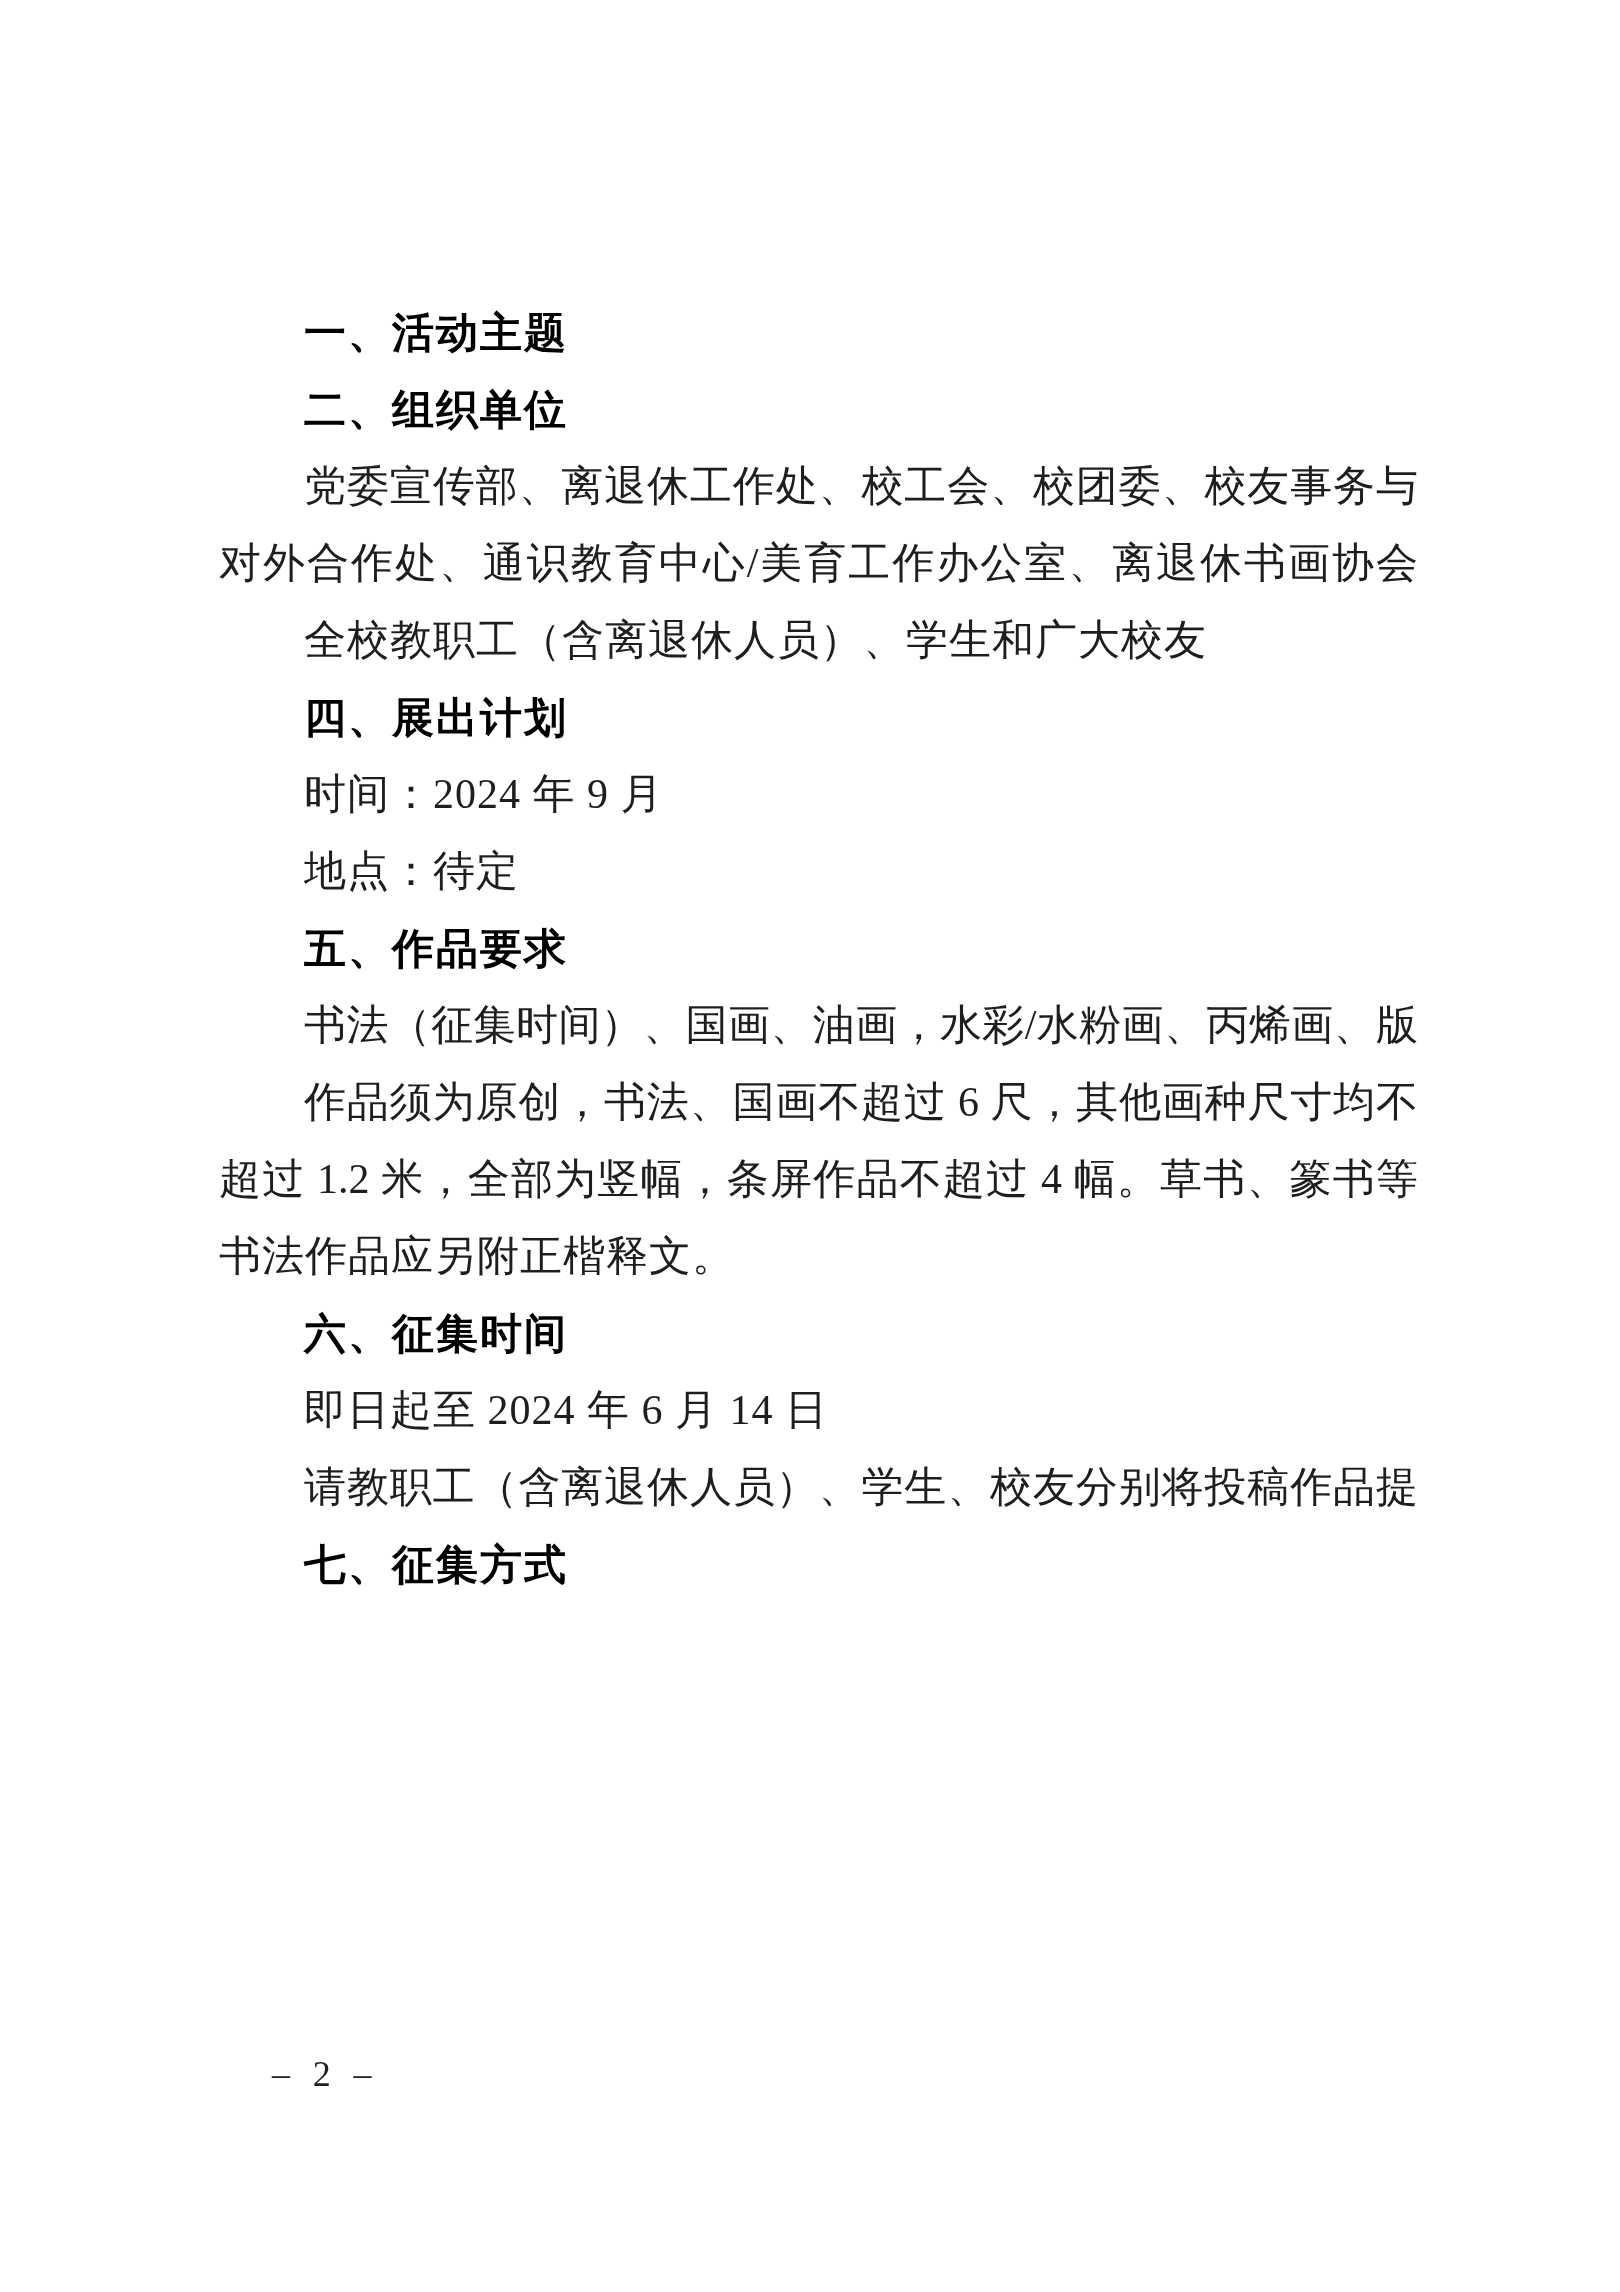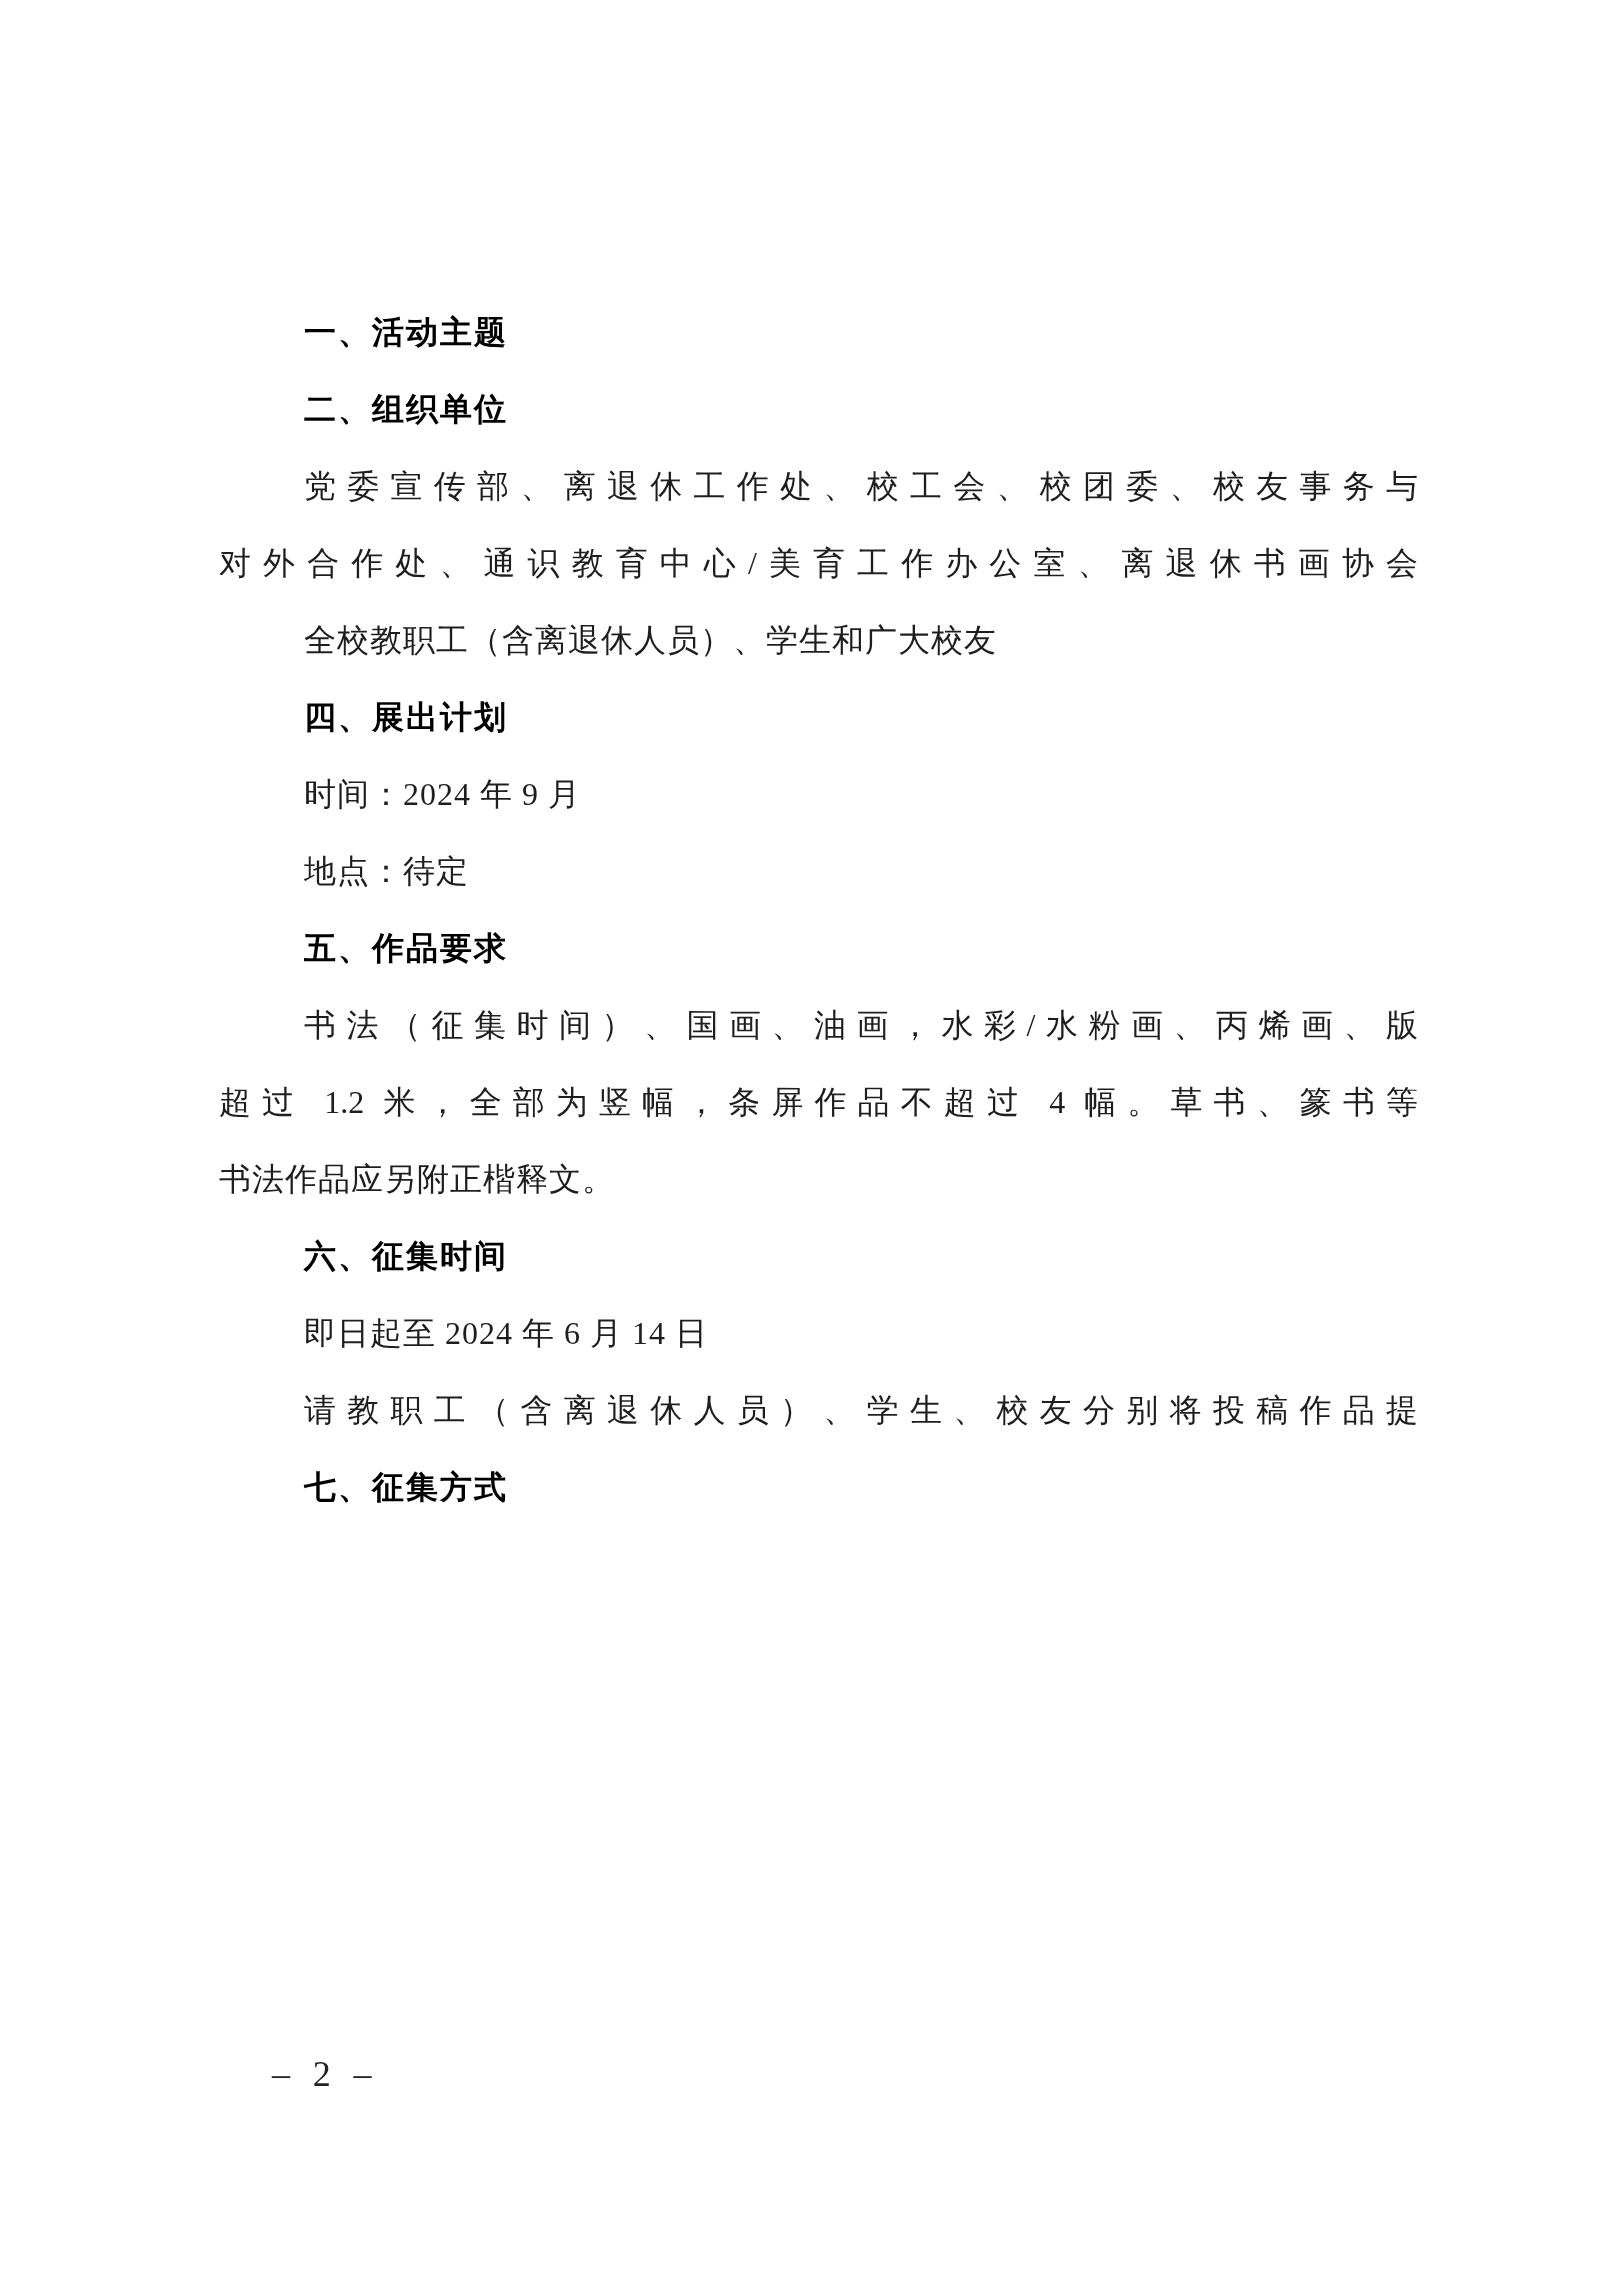--- a/index.html
+++ b/index.html
@@ -16,21 +16,21 @@
   }
   .content {
     position: absolute;
     left: 219px;
     top: 294px;
     width: 1199px;
   }
   .line {
     height: 77px;
     line-height: 77px;
-    font-size: 32px;
+    font-size: 42px;
     color: #1e1e1e;
     font-family: "Liberation Serif", "DejaVu Serif", serif;
     letter-spacing: 1px;
     white-space: nowrap;
   }
   .line.heading {
     font-family: "Liberation Sans", "DejaVu Sans", sans-serif;
     font-weight: 700;
     color: #000000;
     letter-spacing: 2px;
@@ -67,20 +67,21 @@
     <div class="line heading indent">一、活动主题</div>
     <div class="line heading indent">二、组织单位</div>
     <div class="line indent fill">党委宣传部、离退休工作处、校工会、校团委、校友事务与</div>
     <div class="line fill">对外合作处、通识教育中心/美育工作办公室、离退休书画协会</div>
     <div class="line indent">全校教职工（含离退休人员）、学生和广大校友</div>
     <div class="line heading indent">四、展出计划</div>
     <div class="line indent">时间：2024 年 9 月</div>
     <div class="line indent">地点：待定</div>
     <div class="line heading indent">五、作品要求</div>
     <div class="line indent fill">书法（征集时间）、国画、油画，水彩/水粉画、丙烯画、版</div>
+    <div class="line indent fill">作品须为原创，书法、国画不超过 6 尺，其他画种尺寸均不</div>
     <div class="line fill">超过 1.2 米，全部为竖幅，条屏作品不超过 4 幅。草书、篆书等</div>
     <div class="line">书法作品应另附正楷释文。</div>
     <div class="line heading indent">六、征集时间</div>
     <div class="line indent">即日起至 2024 年 6 月 14 日</div>
     <div class="line indent fill">请教职工（含离退休人员）、学生、校友分别将投稿作品提</div>
     <div class="line heading indent">七、征集方式</div>
   </div>
   <div class="page-number">– 2 –</div>
 </div>
 

